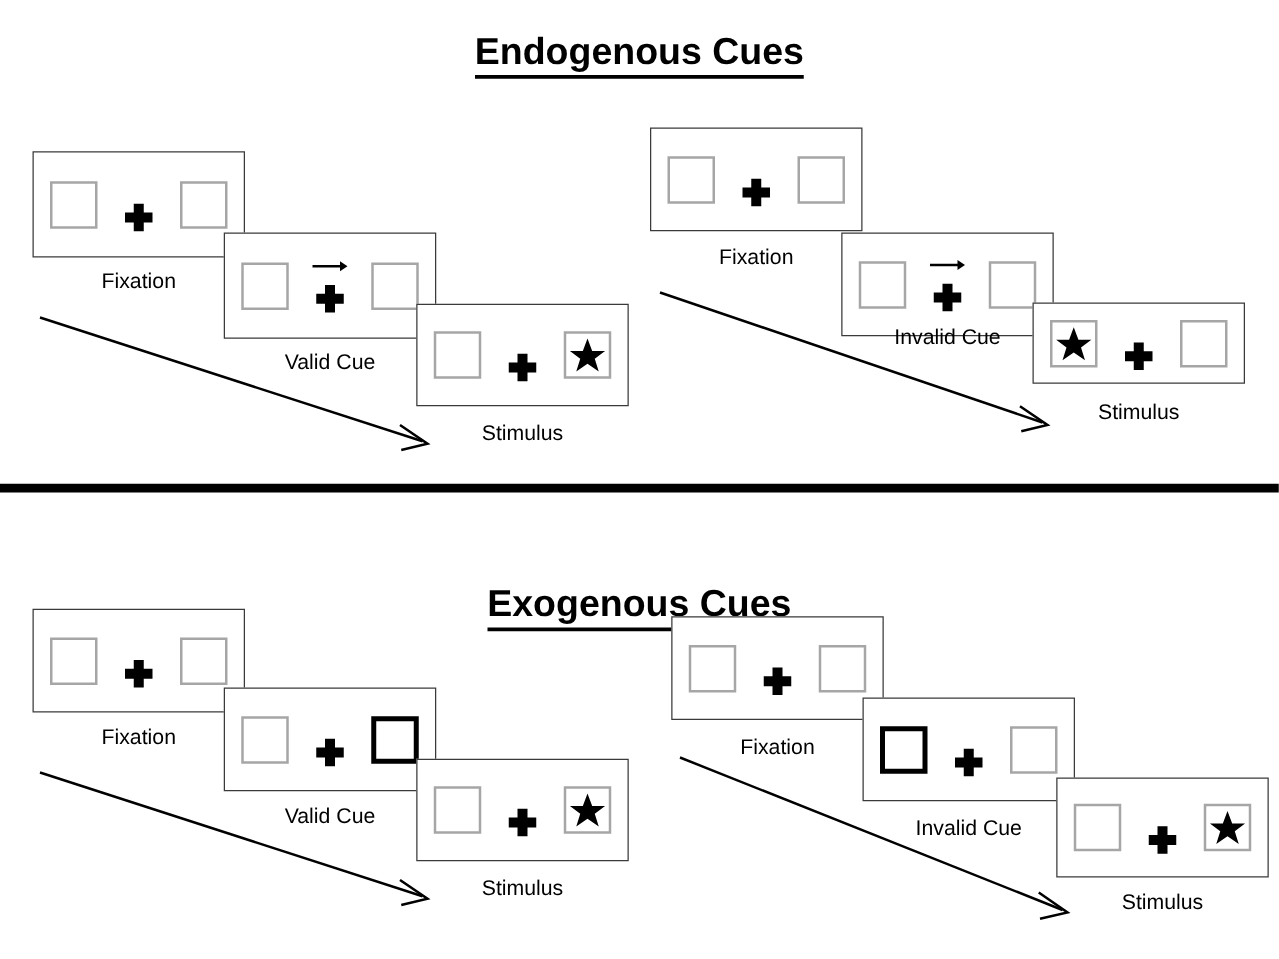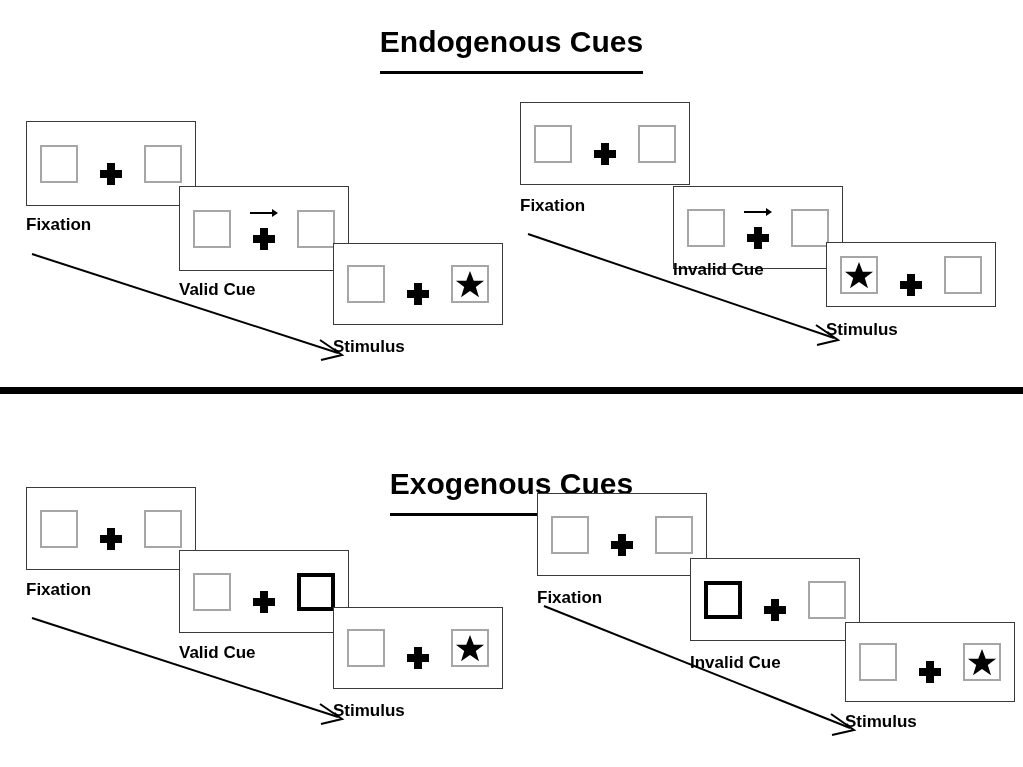--- a/index.html
+++ b/index.html
@@ -28,21 +28,21 @@
     position: absolute;
     width: 100%;
     text-align: center;
     font-weight: bold;
     font-size: 30px;
     letter-spacing: 0px;
     white-space: nowrap;
   }
   .section-title span.tx {
     border-bottom: 3px solid #000;
-    padding-bottom: 12px;
+    padding-bottom: 1px;
     display: inline-block;
   }
 
   
   .divider {
     position: absolute;
     left: 0;
     width: 1023px;
     height: 7px;
     background: #000000;
@@ -127,24 +127,24 @@
   
   .star {
     width: 30px;
     height: 30px;
     display: block;
   }
 
   
   .caption {
     position: absolute;
-    font-weight: bold;
+    font-weight: normal;
     font-size: 17px;
     white-space: nowrap;
-    text-align: left;
+    text-align: center;
   }
 
   
   .flow-arrow {
     position: absolute;
     pointer-events: none;
   }
 </style>
 </head>
 <body>

